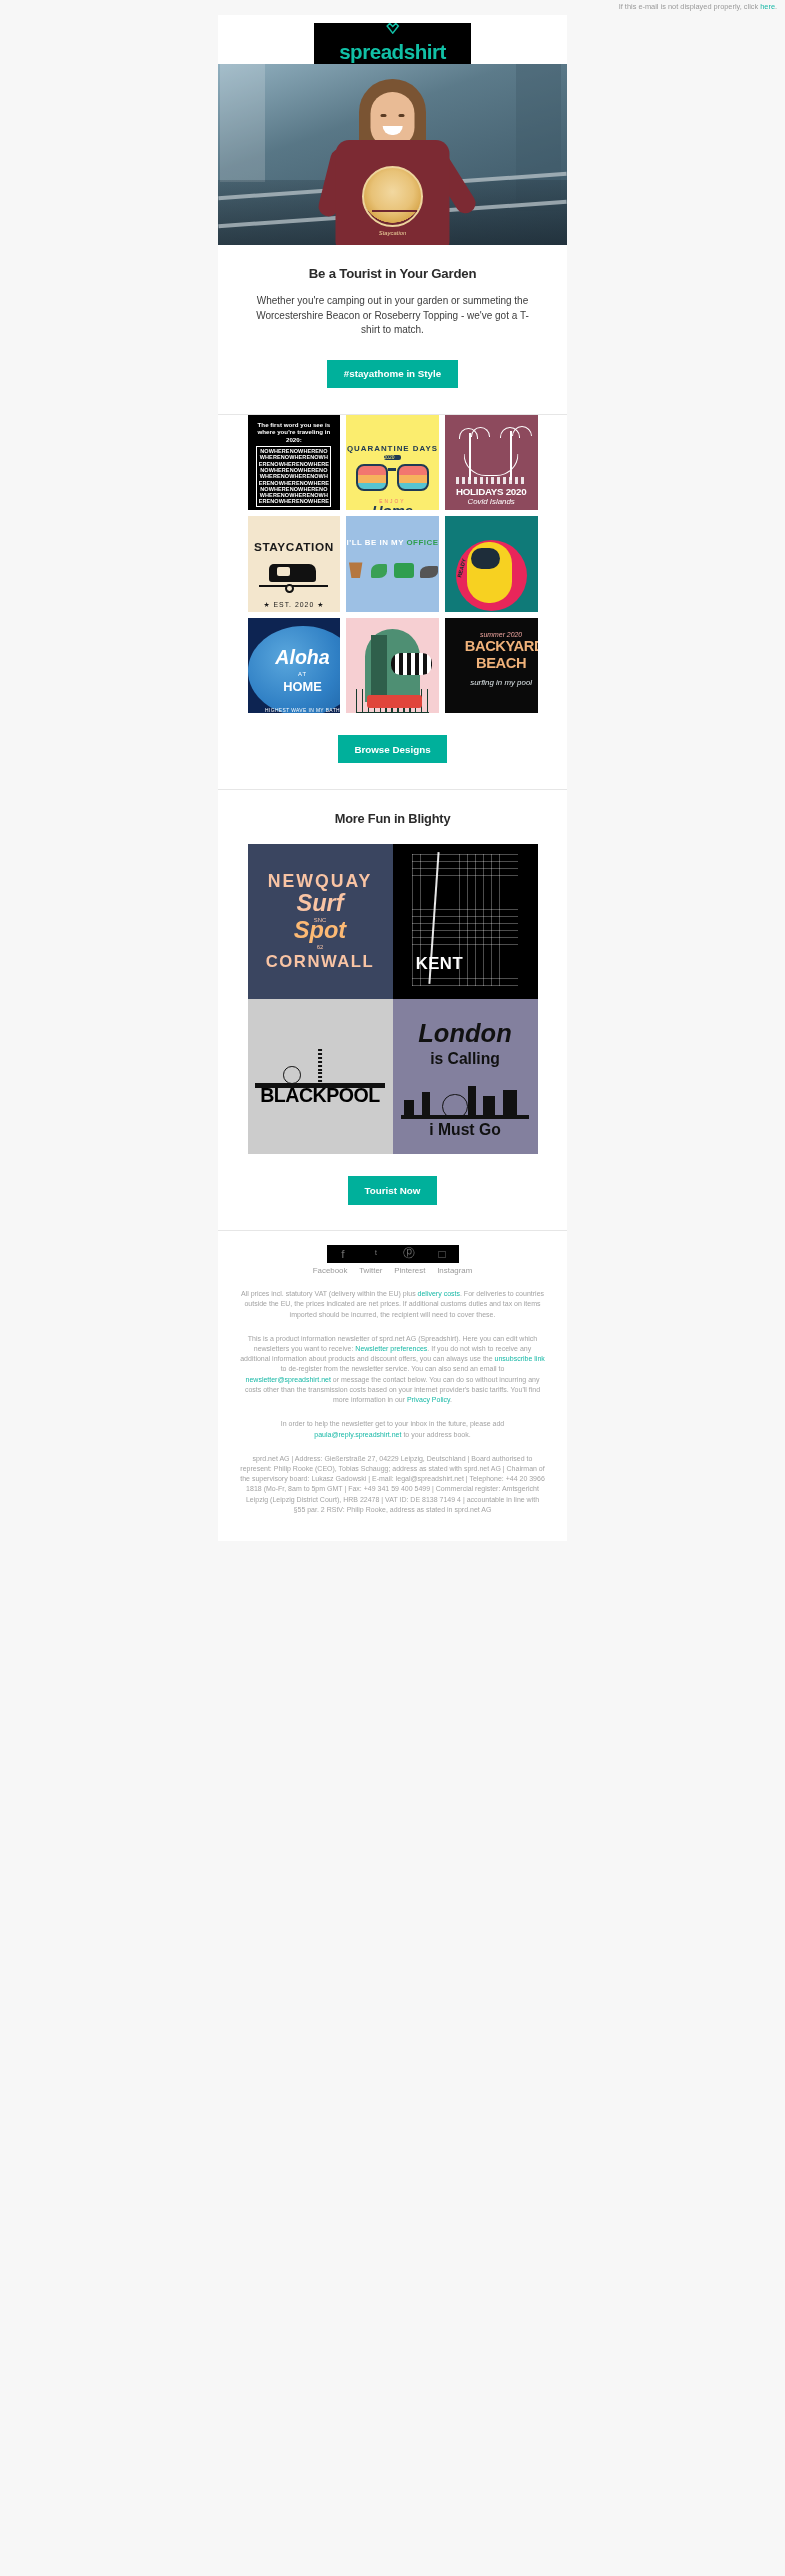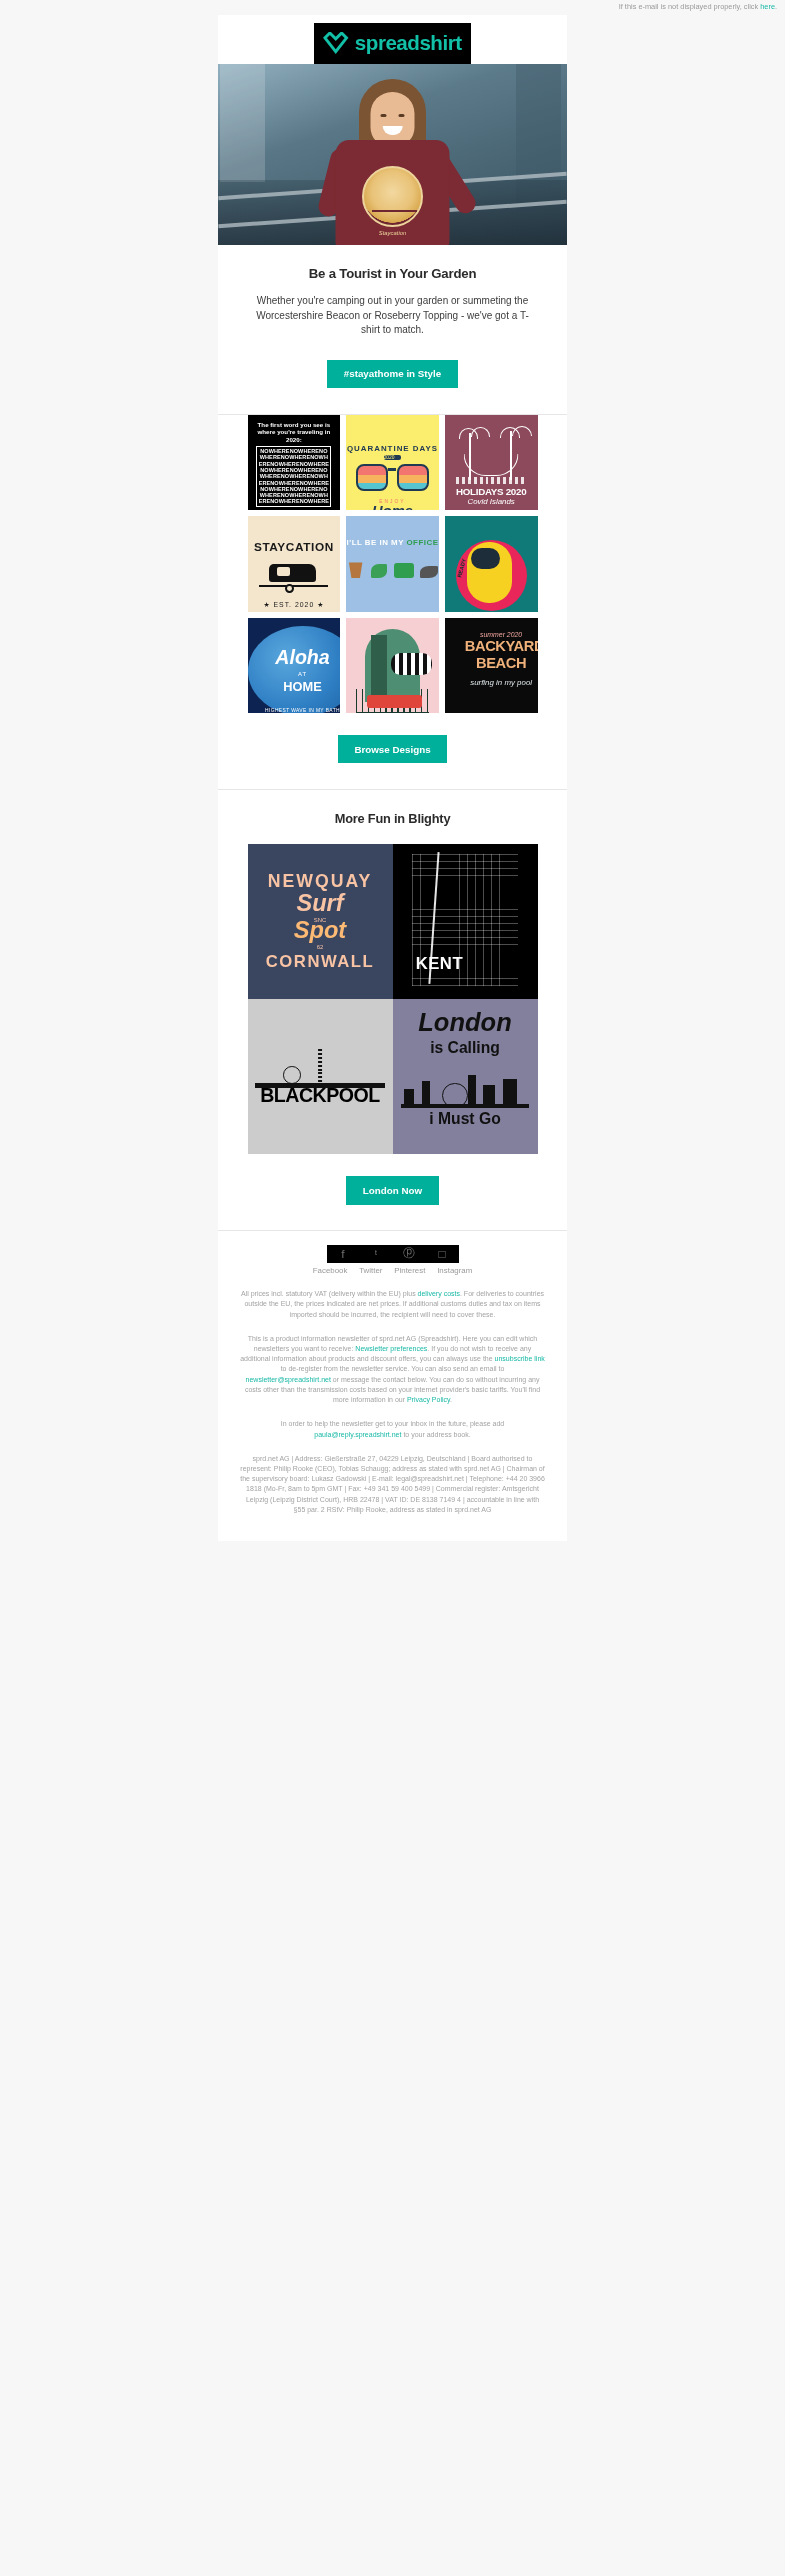--- a/index.html
+++ b/index.html
@@ -26,21 +26,21 @@
     width: 349px;
     margin: 0 auto;
     background: #ffffff;
   }
 
   
   .logo-wrap { background:#ffffff; padding: 7.9px 0 0 0; display:flex; justify-content:center;}
   .logo-box {
     background: #000000;
     width: 157px; height: 41px;
-    display: flex; align-items: center; justify-content: center; gap:5.9px;
+    display: flex; align-items: center; justify-content: center; gap:5.9px;flex-direction:column;
   }
   .logo-mark { width: 25.5px; height: 21.6px; }
   .logo-text { color:#11c0a6; font-size: 20.6px; font-weight: 700; letter-spacing: -0.5px; }
 
   
   .hero {
     width: 349px; height: 181px;
     position: relative; overflow: hidden;
     background: linear-gradient(180deg,#6b8ea0 0%,#4e6f80 45%,#3d5866 100%);
   }
@@ -204,21 +204,21 @@
   .t-kent{ background:#000; position:relative; }
   .t-kent .map{ position:absolute;inset:9.8px 19.6px 13.7px 19.6px;
     background:
       repeating-linear-gradient(0deg, rgba(255,255,255,.30) 0 0.6px, transparent 0.6px 6.9px),
       repeating-linear-gradient(90deg, rgba(255,255,255,.30) 0 0.6px, transparent 0.6px 7.9px),
       #000;}
   .t-kent .riv{ position:absolute;left:28%;top:7.9px;width:2px;height:85%;background:#fff;opacity:.9;transform:rotate(4deg);}
   .t-kent .nm{ position:absolute;left:16%;bottom:16%;color:#fff;font-size:16.7px;font-weight:700;letter-spacing:0.5px;}
 
   .t-lon{ background:#83809e; display:flex;flex-direction:column;align-items:center;}
-  .t-lon .l1{ color:#111;font-size:25.5px;font-style:italic;font-weight:700;padding-top:9px;}
+  .t-lon .l1{ color:#111;font-size:25.5px;font-style:italic;font-weight:700;padding-top:20px;}
   .t-lon .l2{ color:#111;font-size:15.7px;font-weight:700;margin-top:2px;}
   .t-lon .skyline{ width:88%;height:43px;margin-top:7.9px;position:relative;}
   .t-lon .b{ position:absolute;bottom:0;background:#111;}
   .t-lon .wheel{ position:absolute;left:32%;bottom:0;width:25.5px;height:25.5px;border:1.6px solid #111;border-radius:50%;}
 
   
   .footer { background:#ffffff; padding: 0 21.6px 25.5px; }
   .social { display:flex; justify-content:center; margin-top:13.7px;}
   .social-inner{ background:#000; display:flex; gap:0;}
   .sicon{ width:33px;height:18.6px;display:flex;align-items:center;justify-content:center;color:#6f6f6f;font-size:11.8px;}
@@ -431,21 +431,21 @@
             <span class="b" style="left:64%;width:11.8px;height:23.6px;"></span>
             <span class="b" style="left:80%;width:13.7px;height:29px;"></span>
             <span class="b" style="left:0;bottom:0;width:100%;height:3.9px;"></span>
           </div>
           <span class="l2">i Must Go</span>
         </div>
 
       </div>
 
       <div class="btn-row">
-        <a class="btn" href="#">London Now</a>
+        <a class="btn" href="#">Tourist Now</a>
       </div>
     </div>
 
     <div class="divider"></div>
 
     <div class="footer">
 
       <div class="social">
         <div class="social-inner">
           <span class="sicon">f</span>

